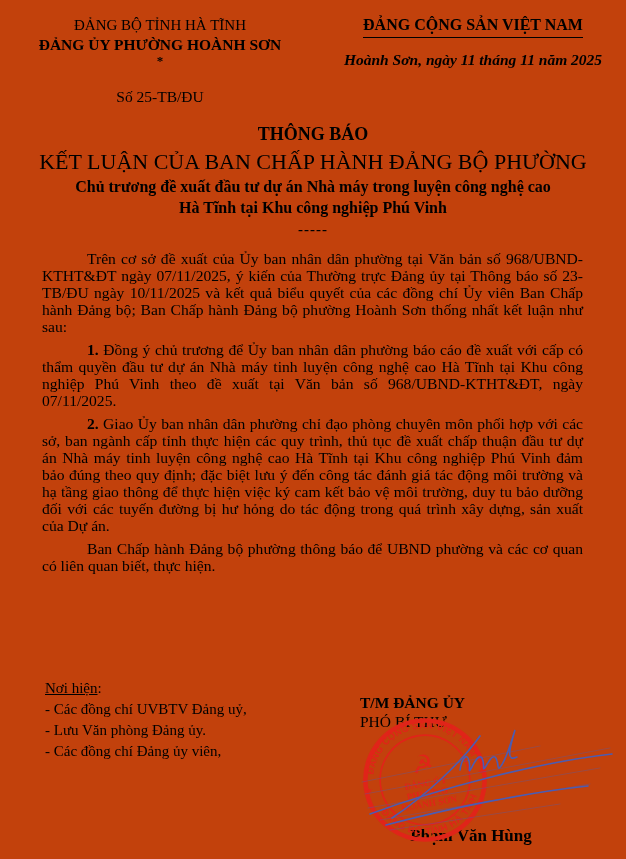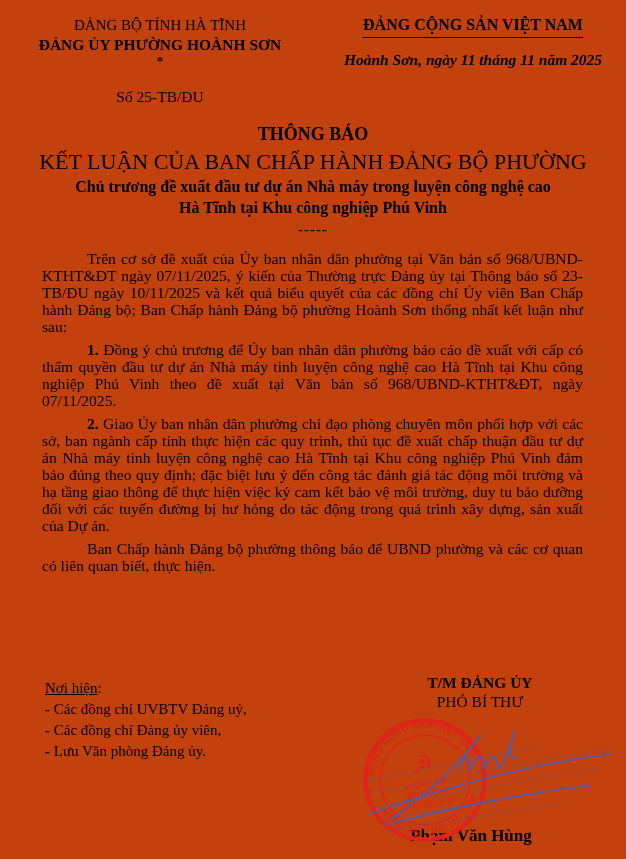--- a/index.html
+++ b/index.html
@@ -27,22 +27,22 @@
   .t-subtitle { font-size:22px; }
   .t-subject  { font-size:16px; font-weight:bold; }
   .t-sep { font-size:15px; font-weight:bold; letter-spacing:1px; margin-top:2px; }
   
   .body-text { margin:10px 43px 0 42px; font-size:15.6px; text-align:justify; }
   .body-text p { text-indent:45px; line-height:17px; margin-bottom:6px; }
   .num { font-weight:bold; }
   
   .recipients { position:absolute; left:45px; top:678px; font-size:15px; line-height:21px; }
   .recipients .label { text-decoration:underline; }
-  .sign-block { position:absolute; left:360px; top:674px; width:240px;
-                text-align:center; z-index:1; }
+  .sign-block { position:absolute; left:360px; top:694px; width:240px;
+                z-index:1; }
   .s-behalf { font-size:15.5px; font-weight:bold; }
   .s-role   { font-size:15.5px; margin-top:1px; }
   .s-name { position:absolute; left:356px; top:826px; width:230px; text-align:center;
             font-size:17px; font-weight:bold; z-index:2; }
   .stamp-svg { position:absolute; left:361px; top:716px; width:128px; height:128px; z-index:3; }
   .sig-svg   { position:absolute; left:360px; top:724px; width:260px; height:112px; z-index:4; }
 </style>
 </head>
 <body>
 
@@ -72,22 +72,22 @@
   <div class="body-text">
     <p><span>Trên cơ sở đề xuất của Ủy ban nhân dân phường tại Văn bản số 968/UBND-KTHT&amp;ĐT ngày 07/11/2025, ý kiến của Thường trực Đảng ủy tại Thông báo số 23-TB/ĐU ngày 10/11/2025 và kết quả biểu quyết của các đồng chí Ủy viên Ban Chấp hành Đảng bộ; Ban Chấp hành Đảng bộ phường Hoành Sơn thống nhất kết luận như sau:</span></p>
     <p><span class="num">1.</span><span> Đồng ý chủ trương để Ủy ban nhân dân phường báo cáo đề xuất với cấp có thẩm quyền đầu tư dự án Nhà máy tinh luyện công nghệ cao Hà Tĩnh tại Khu công nghiệp Phú Vinh theo đề xuất tại Văn bản số 968/UBND-KTHT&amp;ĐT, ngày 07/11/2025.</span></p>
     <p><span class="num">2.</span><span> Giao Ủy ban nhân dân phường chỉ đạo phòng chuyên môn phối hợp với các sở, ban ngành cấp tỉnh thực hiện các quy trình, thủ tục đề xuất chấp thuận đầu tư dự án Nhà máy tinh luyện công nghệ cao Hà Tĩnh tại Khu công nghiệp Phú Vinh đảm bảo đúng theo quy định; đặc biệt lưu ý đến công tác đánh giá tác động môi trường và hạ tầng giao thông để thực hiện việc ký cam kết bảo vệ môi trường, duy tu bảo dưỡng đối với các tuyến đường bị hư hỏng do tác động trong quá trình xây dựng, sản xuất của Dự án.</span></p>
     <p><span>Ban Chấp hành Đảng bộ phường thông báo để UBND phường và các cơ quan có liên quan biết, thực hiện.</span></p>
   </div>
 
   <div class="recipients">
     <div><span class="label">Nơi hiện</span><span>:</span></div>
     <div>- Các đồng chí UVBTV Đảng uỷ,</div>
+    <div>- Lưu Văn phòng Đảng ủy.</div>
     <div>- Các đồng chí Đảng ủy viên,</div>
-    <div>- Lưu Văn phòng Đảng ủy.</div>
   </div>
 
   <div class="sign-block">
     <div class="s-behalf">T/M ĐẢNG ỦY</div>
     <div class="s-role">PHÓ BÍ THƯ</div>
   </div>
   <div class="s-name">Phạm Văn Hùng</div>
 
   <svg class="stamp-svg" viewBox="0 0 200 200">
     <g transform="rotate(-10 100 100)" fill="none" stroke="#e02419">

